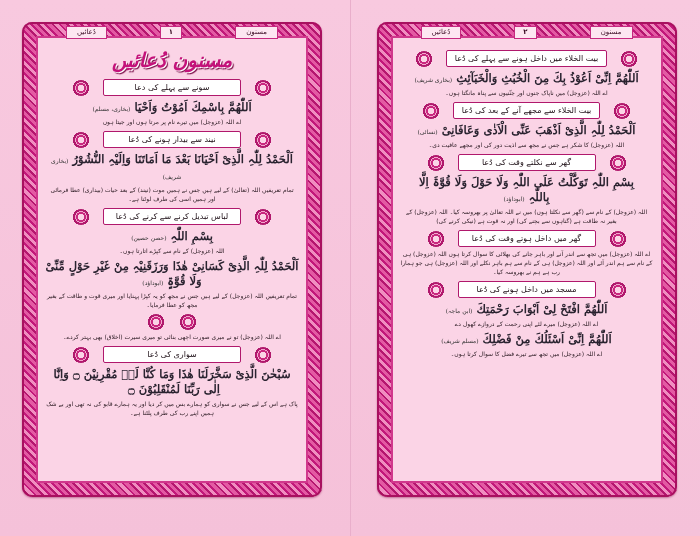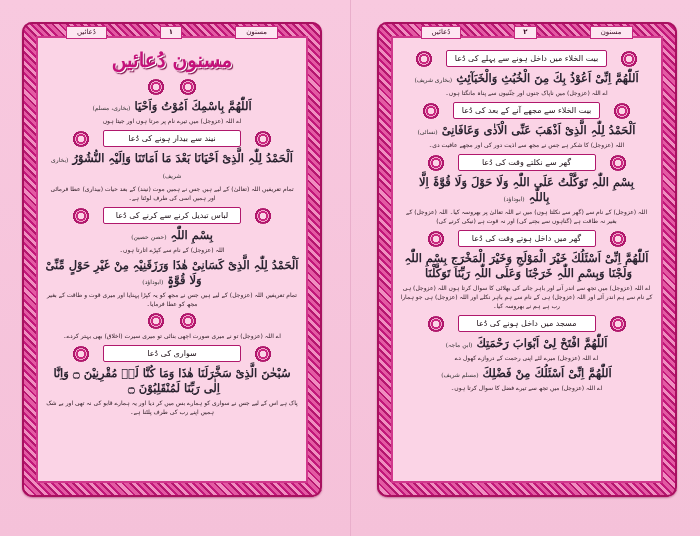--- a/index.html
+++ b/index.html
@@ -39,21 +39,21 @@
   }
   .pill {
     background:#fde6f1; border:1px solid #c52a80; border-radius:0;
     font-size:7px; color:#3a0a22; padding:0 10px; height:11px; line-height:11px;
     font-family:"DejaVu Sans", sans-serif;
   }
   .pill.num { padding:0 8px; font-weight:bold; }
   .title {
     font-family:"DejaVu Serif", serif; font-size:20px; font-weight:bold;
     color:#c4127a; text-shadow:1px 1px 0 #fff, 2px 2px 1px #7b0a47;
-    direction:rtl; margin:6px 0 4px;
+    direction:rtl; margin:6px 0 4px;font-style:italic;
   }
   .heading-wrap {
     display:flex; align-items:center; justify-content:center; gap:12px;
     margin:3px 0 2px;
   }
   .rosette {
     width:20px; height:16px; border-radius:50%;
     background:radial-gradient(circle,#fbd4e6 0 3px,#c9287f 3px 5px,#f3a6cd 5px 6px,#b0186c 6px 8px,transparent 8px);
   }
   .heading {
@@ -82,20 +82,21 @@
       <div class="inner">
         <div class="header-strip">
           <span class="pill">مسنون</span>
           <span class="pill num">۱</span>
           <span class="pill">دُعائیں</span>
         </div>
         <div class="title">مسنون دُعائیں</div>
 
         <div class="heading-wrap">
           <span class="rosette"></span>
+          <span class="heading">سونے سے پہلے کی دعا</span>
           <span class="rosette"></span>
         </div>
         <div class="arabic"><span>اَللّٰھُمَّ بِاسْمِكَ اَمُوْتُ وَاَحْیَا</span><span class="src">(بخاری، مسلم)</span></div>
         <div class="trans">اے اللہ (عزوجل) میں تیرے نام پر مرتا ہوں اور جیتا ہوں</div>
 
         <div class="heading-wrap">
           <span class="rosette"></span>
           <span class="heading">نیند سے بیدار ہونے کی دُعا</span>
           <span class="rosette"></span>
         </div>
@@ -161,21 +162,20 @@
           <span class="rosette"></span>
         </div>
         <div class="arabic"><span>بِسْمِ اللّٰہِ تَوَکَّلْتُ عَلَی اللّٰہِ وَلَا حَوْلَ وَلَا قُوَّۃَ اِلَّا بِاللّٰہِ</span><span class="src">(ابوداؤد)</span></div>
         <div class="trans">اللہ (عزوجل) کے نام سے (گھر سے نکلتا ہوں) میں نے اللہ تعالیٰ پر بھروسہ کیا۔ اللہ (عزوجل) کے بغیر نہ طاقت ہے (گناہوں سے بچنے کی) اور نہ قوت ہے (نیکی کرنے کی)</div>
 
         <div class="heading-wrap">
           <span class="rosette"></span>
           <span class="heading">گھر میں داخل ہوتے وقت کی دُعا</span>
           <span class="rosette"></span>
         </div>
-        <div class="arabic"><span>اَللّٰھُمَّ اِنِّیْ اَسْئَلُكَ خَیْرَ الْمَوْلَجِ وَخَیْرَ الْمَخْرَجِ بِسْمِ اللّٰہِ وَلَجْنَا وَبِسْمِ اللّٰہِ خَرَجْنَا وَعَلَی اللّٰہِ رَبِّنَا تَوَکَّلْنَا</span><span class="src"></span></div>
         <div class="trans">اے اللہ (عزوجل) میں تجھ سے اندر آنے اور باہر جانے کی بھلائی کا سوال کرتا ہوں اللہ (عزوجل) ہی کے نام سے ہم اندر آئے اور اللہ (عزوجل) ہی کے نام سے ہم باہر نکلے اور اللہ (عزوجل) ہی جو ہمارا رب ہے ہم نے بھروسہ کیا۔</div>
 
         <div class="heading-wrap">
           <span class="rosette"></span>
           <span class="heading">مسجد میں داخل ہونے کی دُعا</span>
           <span class="rosette"></span>
         </div>
         <div class="arabic"><span>اَللّٰھُمَّ افْتَحْ لِیْ اَبْوَابَ رَحْمَتِكَ</span><span class="src">(ابن ماجہ)</span></div>
         <div class="trans">اے اللہ (عزوجل) میرے لئے اپنی رحمت کے دروازے کھول دے</div>
 

